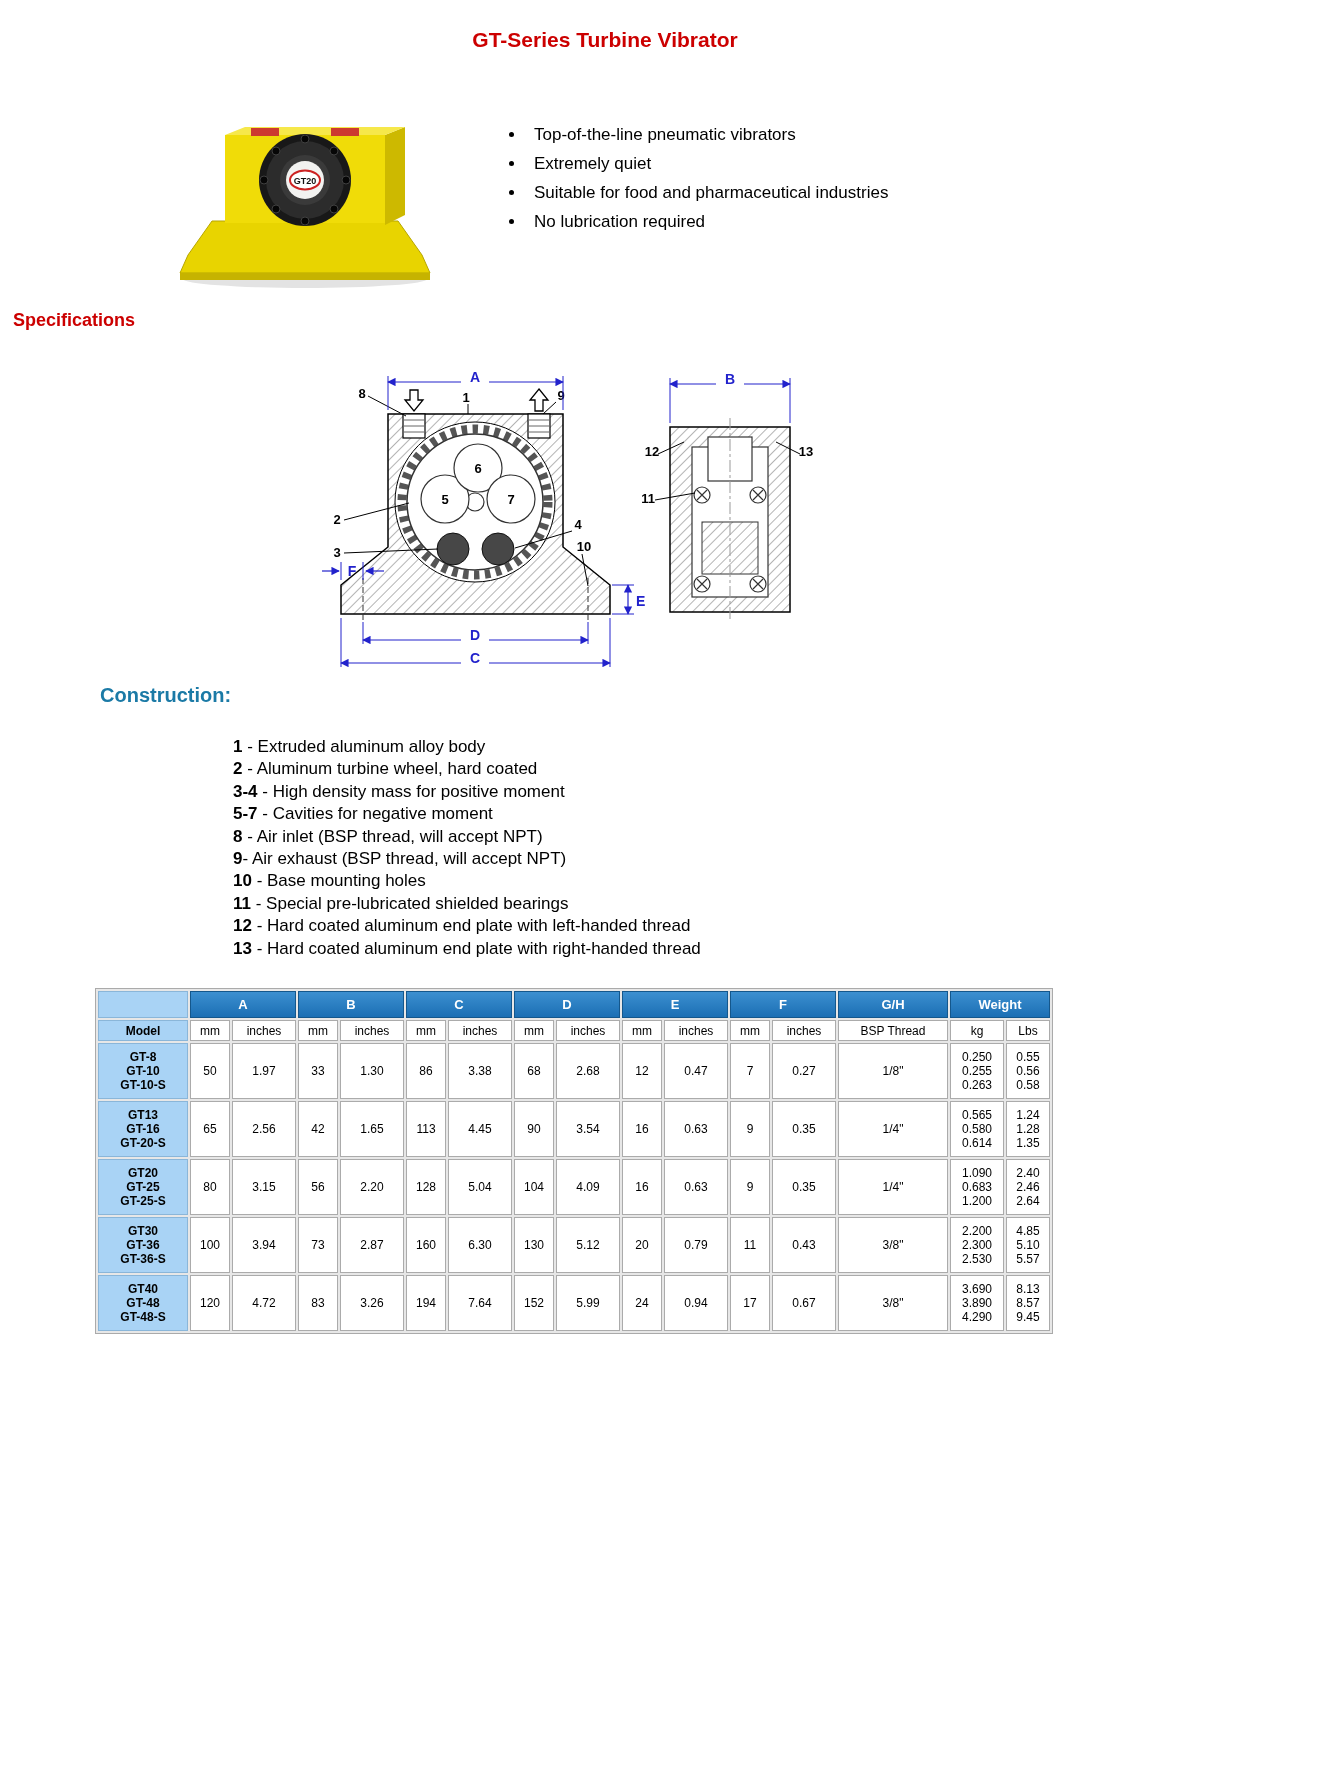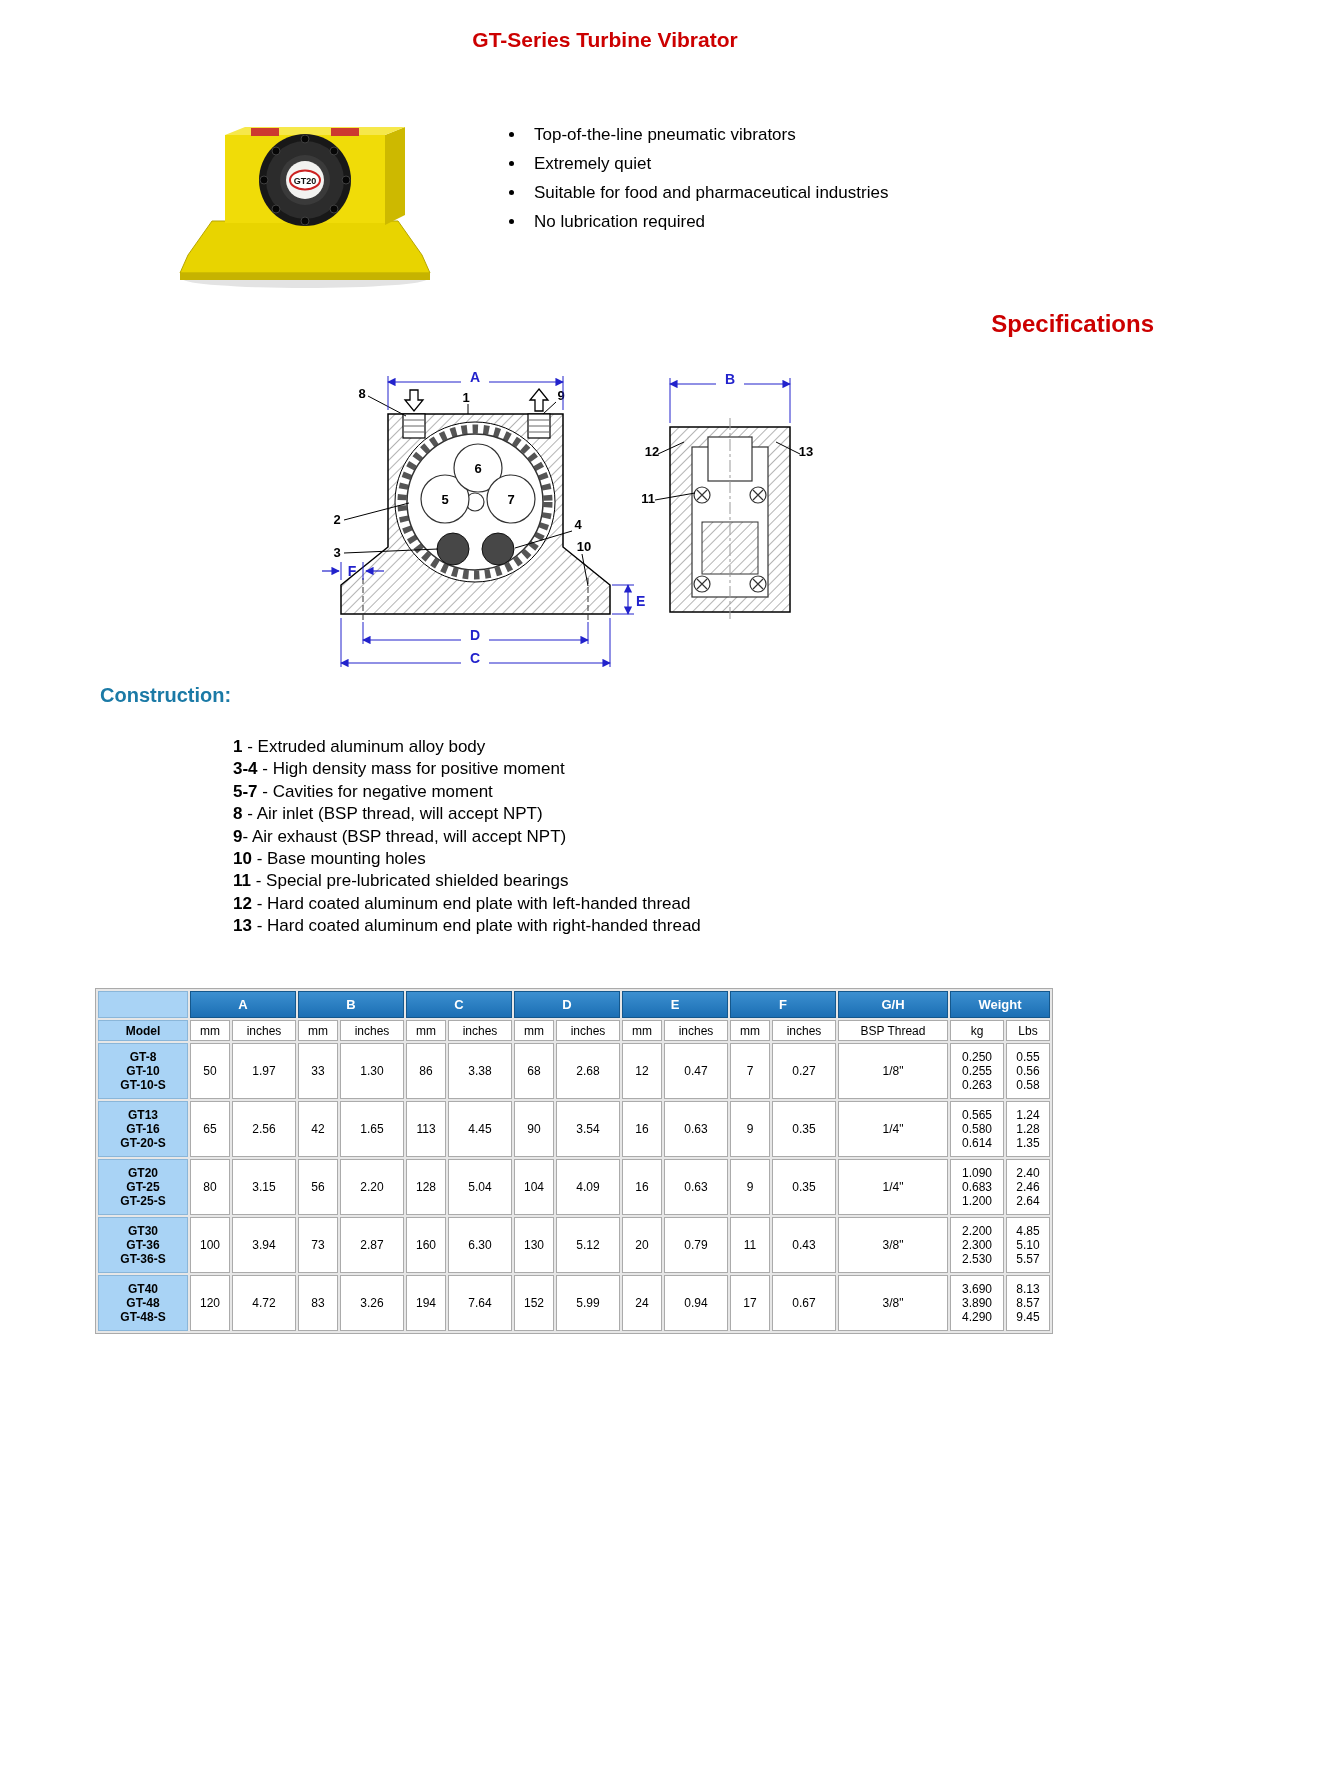--- a/index.html
+++ b/index.html
@@ -10,22 +10,22 @@
     font-family: "Liberation Sans", sans-serif;
     color: #000;
   }
   .page { position: relative; width: 1331px; height: 1412px; overflow: hidden; background: #fff; }
 
   .doc-title {
     position: absolute; top: 28px; left: 0; width: 1210px;
     text-align: center; font-size: 21px; font-weight: bold; color: #cc0000;
   }
   .spec-heading {
-    position: absolute; top: 310px; left: 4px; width: 1150px;
-    text-align: right; font-size: 24px; font-weight: bold; color: #cc0000;
+    position: absolute; top: 310px; left: 13px; width: 1150px;
+    text-align: left; font-size: 18px; font-weight: bold; color: #cc0000;
   }
   .section-heading {
     position: absolute; left: 100px; font-size: 20px; font-weight: bold; color: #1b7aa6;
   }
   .construction-heading { top: 684px; text-align: center; }
   .dimensions-heading { top: 1004px; }
 
   .top-section { position: absolute; top: 103px; left: 150px; display: flex; align-items: flex-start; }
   .product-figure { width: 310px; height: 192px; }
   .features {
@@ -234,20 +234,21 @@
         <text class="dimletter" x="34" y="224" text-anchor="middle" font-size="12">F</text>
       </g>
     </svg>
   </div>
 
   <div class="section-heading construction-heading">Construction:</div>
 
   <ul class="construction-list">
   <li><b>1</b><span> - Extruded aluminum alloy body</span></li>
 
+  <li><b>2</b><span> - Aluminum turbine wheel, hard coated</span></li>
 
   <li><b>3-4</b><span> - High density mass for positive moment</span></li>
 
   <li><b>5-7</b><span> - Cavities for negative moment</span></li>
 
   <li><b>8</b><span> - Air inlet (BSP thread, will accept NPT)</span></li>
 
   <li><b>9</b><span>- Air exhaust (BSP thread, will accept NPT)</span></li>
 
   <li><b>10</b><span> - Base mounting holes</span></li>

